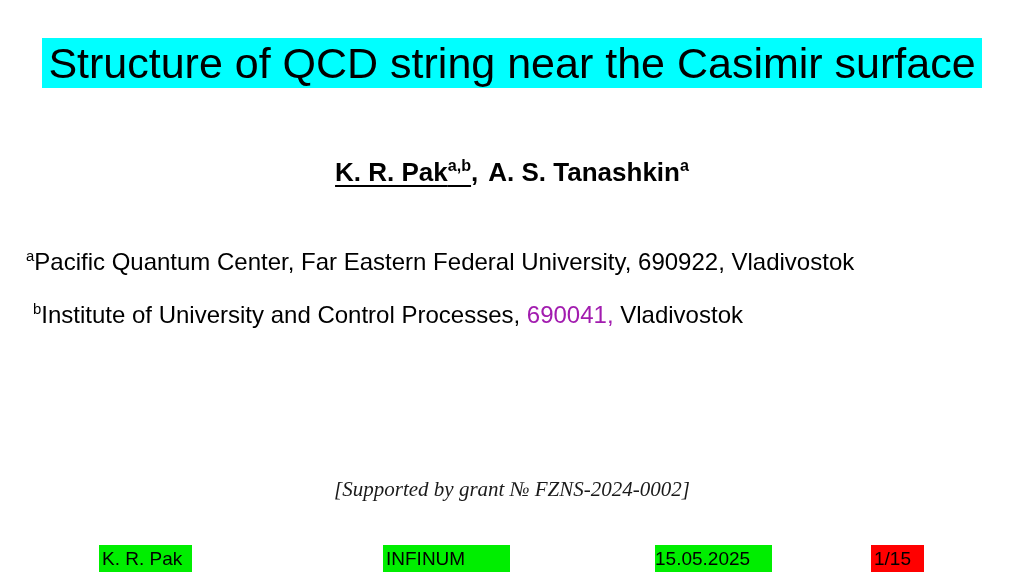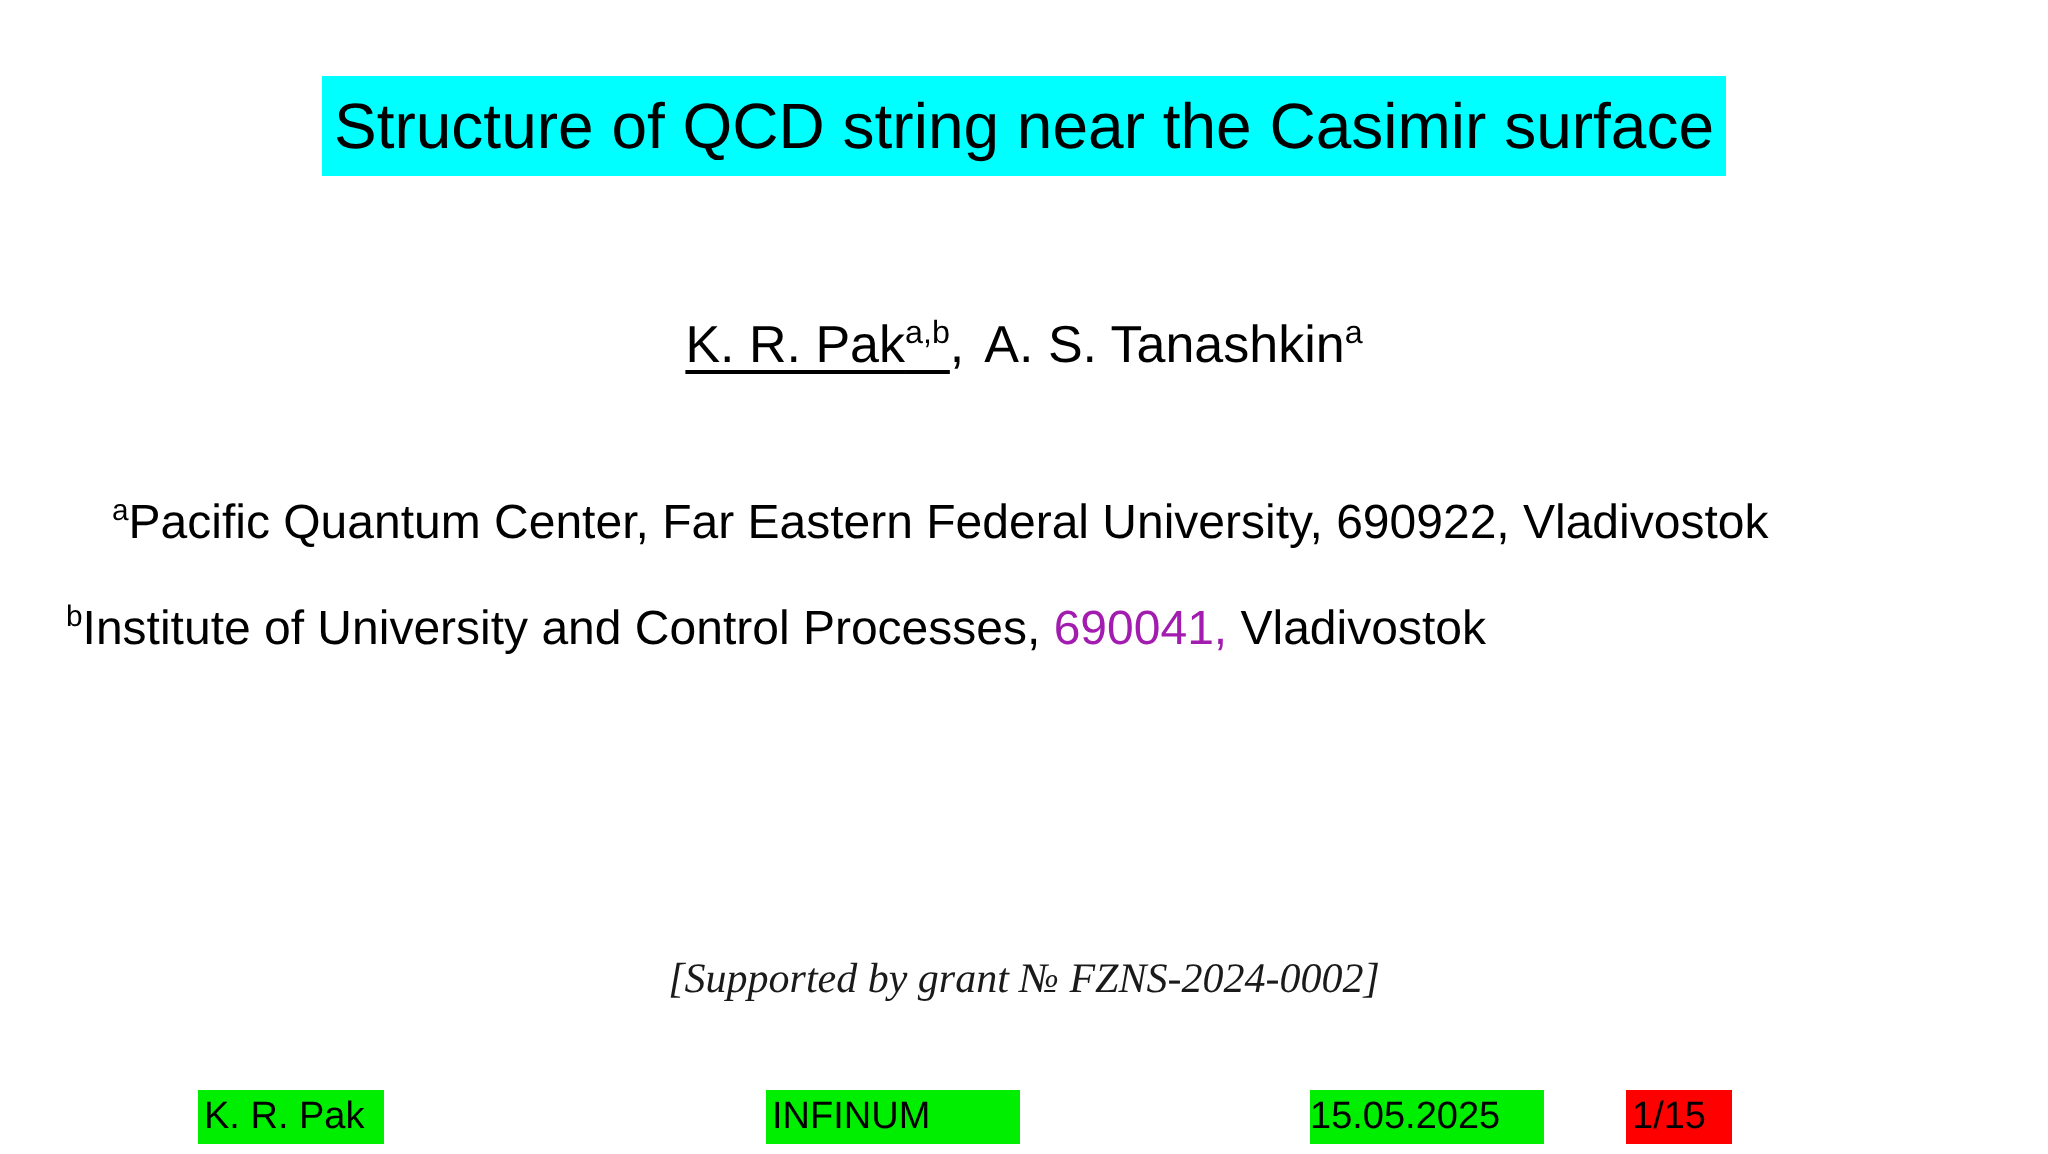--- a/index.html
+++ b/index.html
@@ -27,37 +27,38 @@
     position: absolute;
     left: 0;
     top: 38px;
     width: 1024px;
     text-align: center;
   }
   .title-text {
     display: inline-block;
     background: #00ffff;
     color: #000000;
-    font-size: 32px;
+    font-size: 43px;
     line-height: 50px;
     letter-spacing: 0px;
     padding: 0 6px;
     white-space: nowrap;
   }
 
   
   .authors-row {
     position: absolute;
     left: 0;
     top: 155px;
     width: 1024px;
     text-align: center;
     font-size: 26px;
     line-height: 34px;
     white-space: nowrap;
+    font-weight: bold;
   }
   .author-underlined {
     text-decoration: underline;
     text-underline-offset: 4px;
   }
   .authors-row sup,
   .affil-line sup {
     font-size: 0.62em;
     vertical-align: super;
     line-height: 0;
@@ -68,21 +69,20 @@
   }
 
   
   .affil-a {
     position: absolute;
     left: 26px;
     top: 246px;
     font-size: 24px;
     line-height: 32px;
     white-space: nowrap;
-    margin-left: 30px;
   }
   .affil-b {
     position: absolute;
     left: 33px;
     top: 299px;
     font-size: 24px;
     line-height: 32px;
     white-space: nowrap;
   }
   .zip-grey {
@@ -128,21 +128,21 @@
   }
   .footer-green {
     background: #00ee00;
   }
   .footer-red {
     background: #ff0000;
   }
   .cell-author   { left: 99px;  width: 90px;  padding-left: 3px; }
   .cell-event    { left: 347px; width: 124px; padding-left: 3px; margin-left: 36px; }
   .cell-date     { left: 655px; width: 117px; padding-left: 0; }
-  .cell-page     { left: 813px; width: 50px;  padding-left: 3px; }
+  .cell-page     { left: 871px; width: 50px;  padding-left: 3px; }
 </style>
 </head>
 <body>
 
 <div class="slide">
 
   <div class="title-row">
     <span class="title-text">Structure of QCD string near the Casimir surface</span>
   </div>
 

